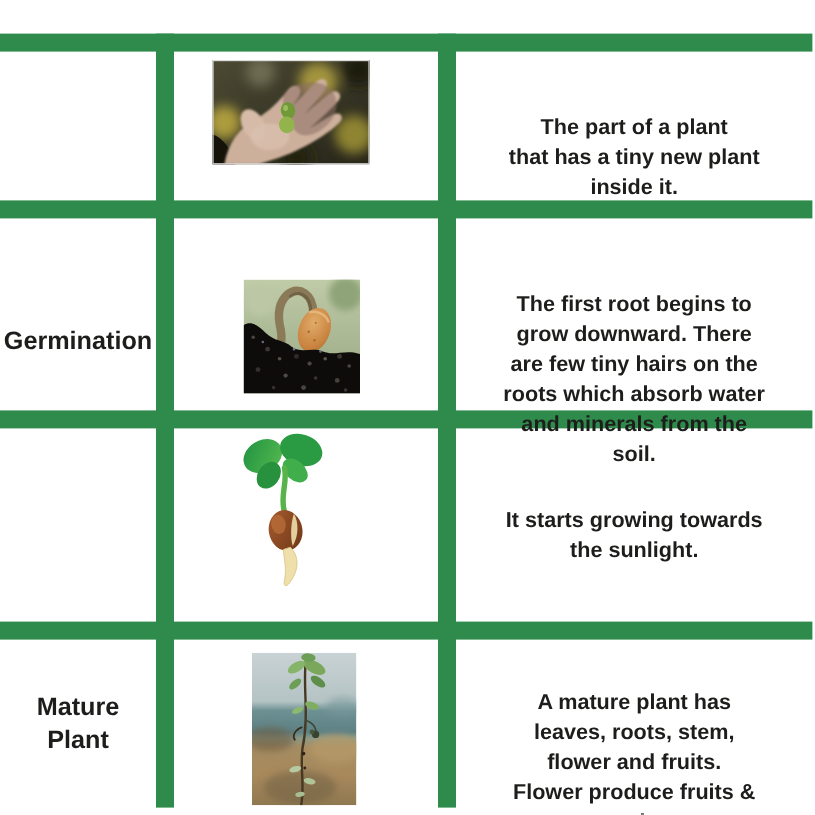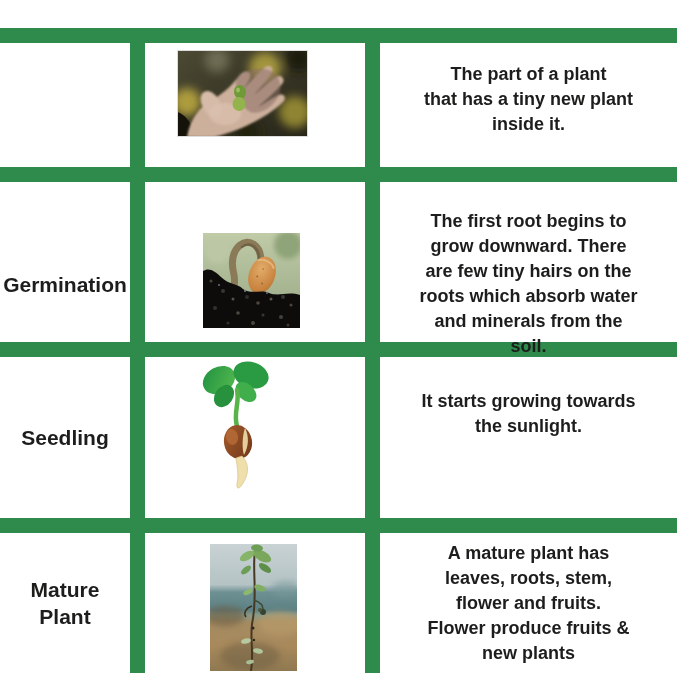--- a/index.html
+++ b/index.html
@@ -15,21 +15,21 @@
     font-weight: bold;
   }
   .bar { position: absolute; background: #2e8b4b; }
   .hbar { left: 0; width: 677px; height: 15px; }
   .h0 { top: 28px; } .h1 { top: 167px; } .h2 { top: 342px; } .h3 { top: 518px; }
   .vbar { top: 28px; height: 645px; width: 15px; }
   .v0 { left: 130px; } .v1 { left: 365px; }
 
   .cell { position: absolute; display: flex; align-items: center; justify-content: center; text-align: center; white-space: pre-line; }
   .label { left: 0; width: 130px; font-size: 21px; line-height: 27px; }
-  .desc  { left: 380px; width: 297px; font-size: 18px; line-height: 25px; }
+  .desc  { left: 380px; width: 297px; font-size: 18px; line-height: 25px; margin-top: 32px; }
   .r1 { top: 43px;  height: 124px; }
   .r2 { top: 182px; height: 204px; }
   .r3 { top: 357px; height: 161px; }
   .r4 { top: 533px; height: 140px; }
   .desc.r1 { padding-bottom: 12px; }
   .desc.r3 { align-items: flex-start; padding-top: 32px; }
 
   .img { position: absolute; }
   .img svg { display: block; width: 100%; height: 100%; }
   .img1 { left: 177px; top: 50px;  width: 131px; height: 87px;  }
@@ -143,21 +143,20 @@
       </g>
     </svg>
   </div>
   <div class="cell desc r2">The first root begins to
 grow downward. There
 are few tiny hairs on the
 roots which absorb water
 and minerals from the
 soil.</div>
 
-  <div class="cell label r3">Seedling</div>
   <div class="img img3">
     <svg viewBox="0 0 80 135" xmlns="http://www.w3.org/2000/svg">
       <defs>
         <linearGradient id="lg1" x1="0" y1="0" x2="1" y2="1">
           <stop offset="0" stop-color="#1f9141"></stop>
             <stop offset="1" stop-color="#57bb4f"></stop>
         </linearGradient>
         <linearGradient id="sg" x1="0" y1="0" x2="1" y2="1">
           <stop offset="0" stop-color="#a65c2e"></stop>
             <stop offset="1" stop-color="#6e3617"></stop>

